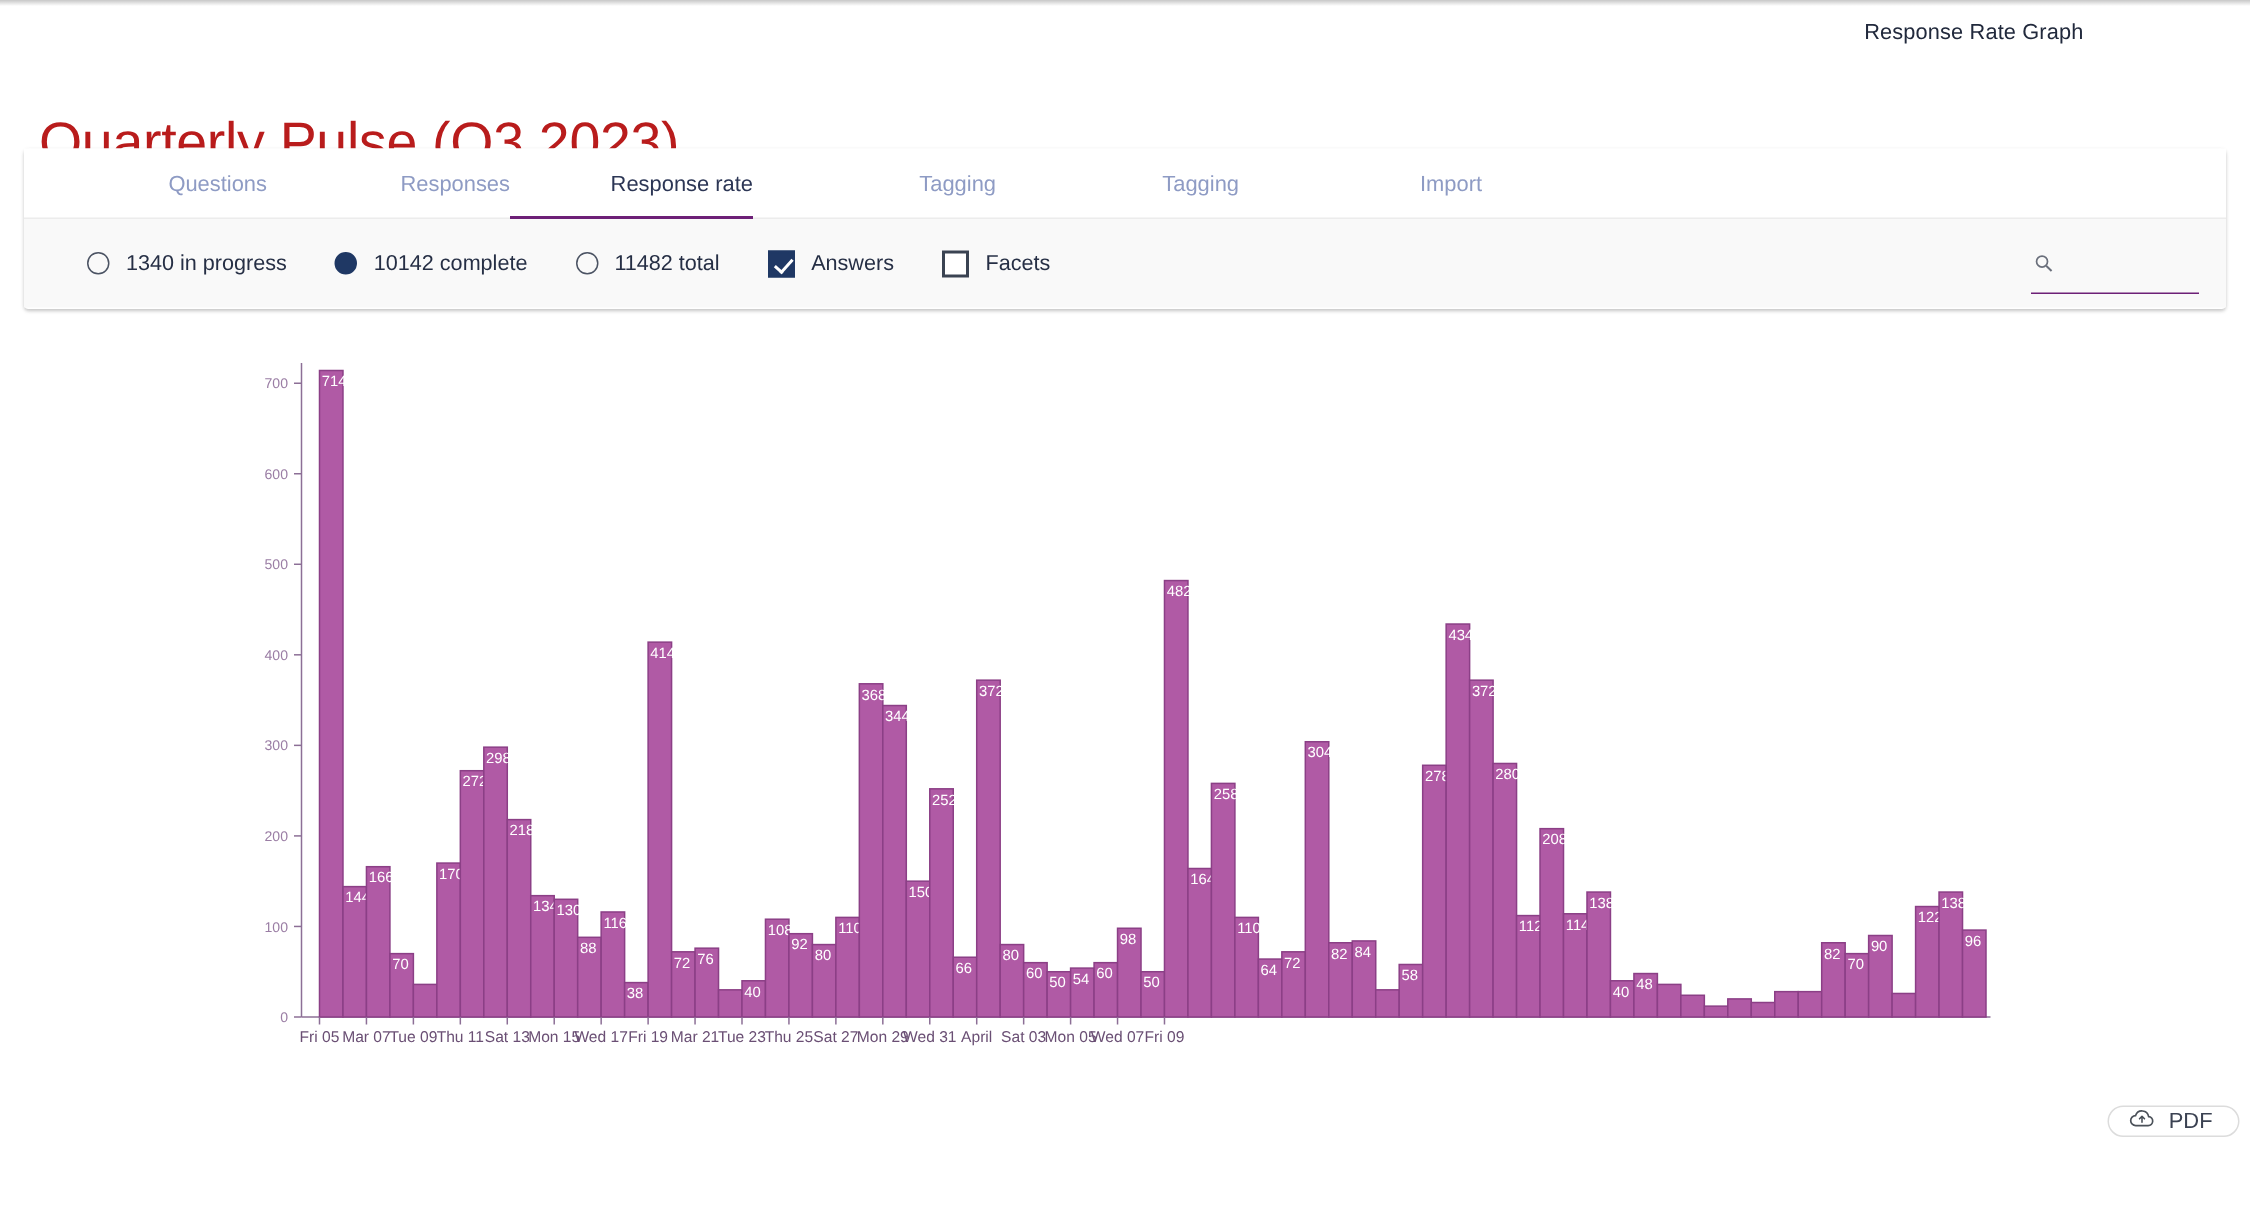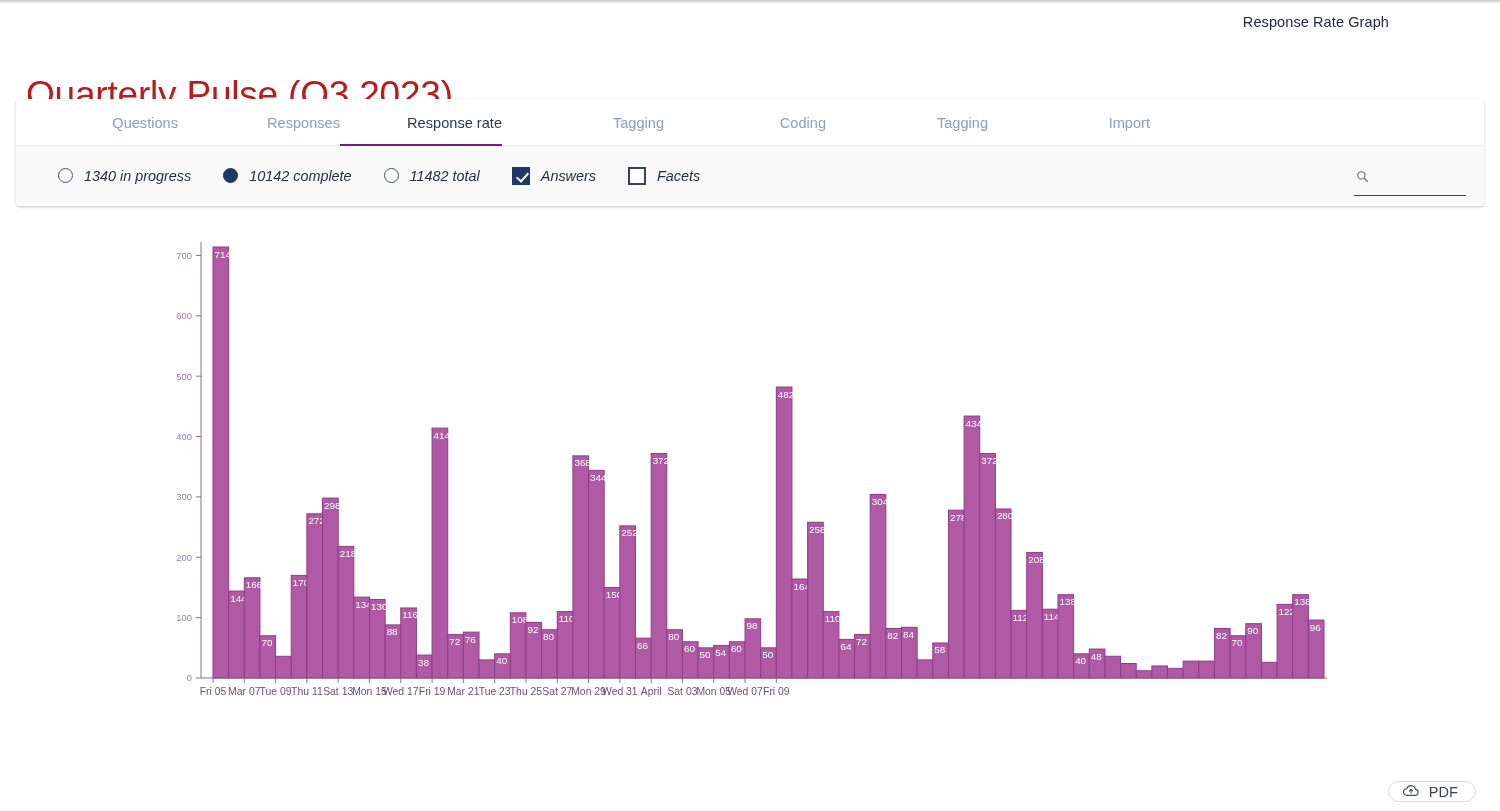--- a/index.html
+++ b/index.html
@@ -49,21 +49,21 @@
   .tab.active:after {
     content: ""; position: absolute; left: 0; right: 0; bottom: 0;
     height: 2px; background: #6d2077;
   }
   .toolbar {
     position: relative; height: 59px;
     background: #f9f9f9;
     display: flex; align-items: center;
     padding-left: 42px;
   }
-  .legend-item { display: flex; align-items: center; margin-right: 32px; font-style: italic; }
+  .legend-item { display: flex; align-items: center; margin-right: 32px; }
   .legend-item .lbl { font-size: 14.4px; color: #262f45; margin-left: 11px; }
   .radio {
     width: 15px; height: 15px; border-radius: 50%;
     border: 1.7px solid #4b5363; background: transparent;
     display: inline-block;
   }
   .radio.filled { background: #1f3864; border-color: #1f3864; }
   .cbox {
     width: 18px; height: 18px; border: 2px solid #3a4352;
     background: #fff; display: inline-block; position: relative;
@@ -88,26 +88,26 @@
     width: 80px; height: 22px; color: #2b3a55;
   }
 
   
   #chart { position: absolute; left: 0; top: 225px; width: 1500px; height: 480px; }
   .ytick-label { font-size: 9.4px; fill: #9a7da4; font-family: "Liberation Sans", sans-serif; }
   .xtick-label { font-size: 10.4px; fill: #6a4f74; font-family: "Liberation Sans", sans-serif; }
   .bar-label { font-size: 9.9px; fill: #ffffff; font-family: "Liberation Sans", sans-serif; }
 
   .pdf-btn {
-    position: absolute; right: 24px; top: 737px;
+    position: absolute; right: 7px; top: 737px;
     height: 21px; padding: 0 17px 0 13px;
     border: 1px solid #dcdcdc; border-radius: 17px;
     background: #fff;
     display: flex; align-items: center; gap: 9px;
-    font-size: 14.6px; color: #3b4252; cursor: pointer; margin-top: 44px;
+    font-size: 14.6px; color: #3b4252; cursor: pointer;
   }
 </style>
 </head>
 <body>
 
 <div class="topbar-shadow"></div>
 
 <div class="graph-kicker">Response Rate Graph</div>
 <h1 class="page-title">Quarterly Pulse (Q3 2023)</h1>
 
@@ -117,23 +117,20 @@
         <span>Questions</span>
       </div>
       <div class="tab">
         <span>Responses</span>
       </div>
       <div class="tab active">
         <span>Response rate</span>
       </div>
       <div class="tab">
         <span>Tagging</span>
-      </div>
-      <div class="tab">
-        <span>Coding</span>
       </div>
       <div class="tab">
         <span>Tagging</span>
       </div>
       <div class="tab">
         <span>Import</span>
       </div>
     </div>
   <div class="toolbar">
     <div id="legend-group" style="display:flex;align-items:center;">

